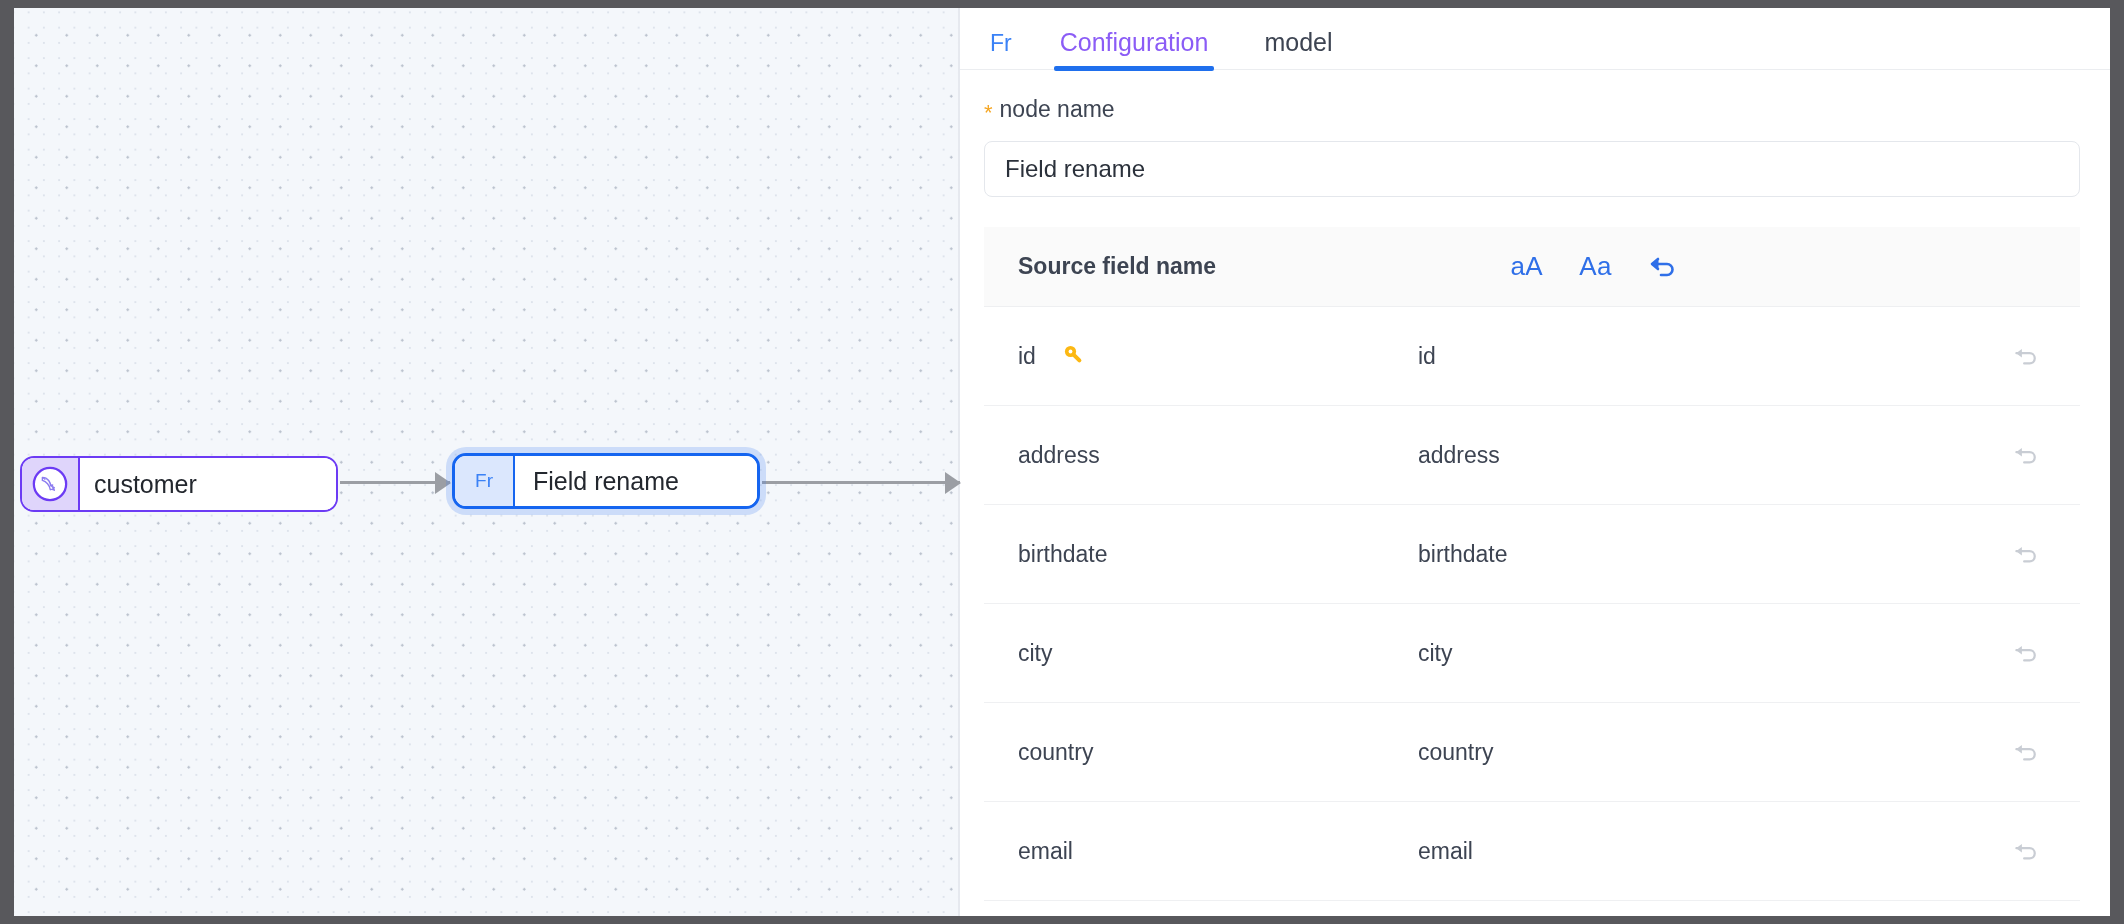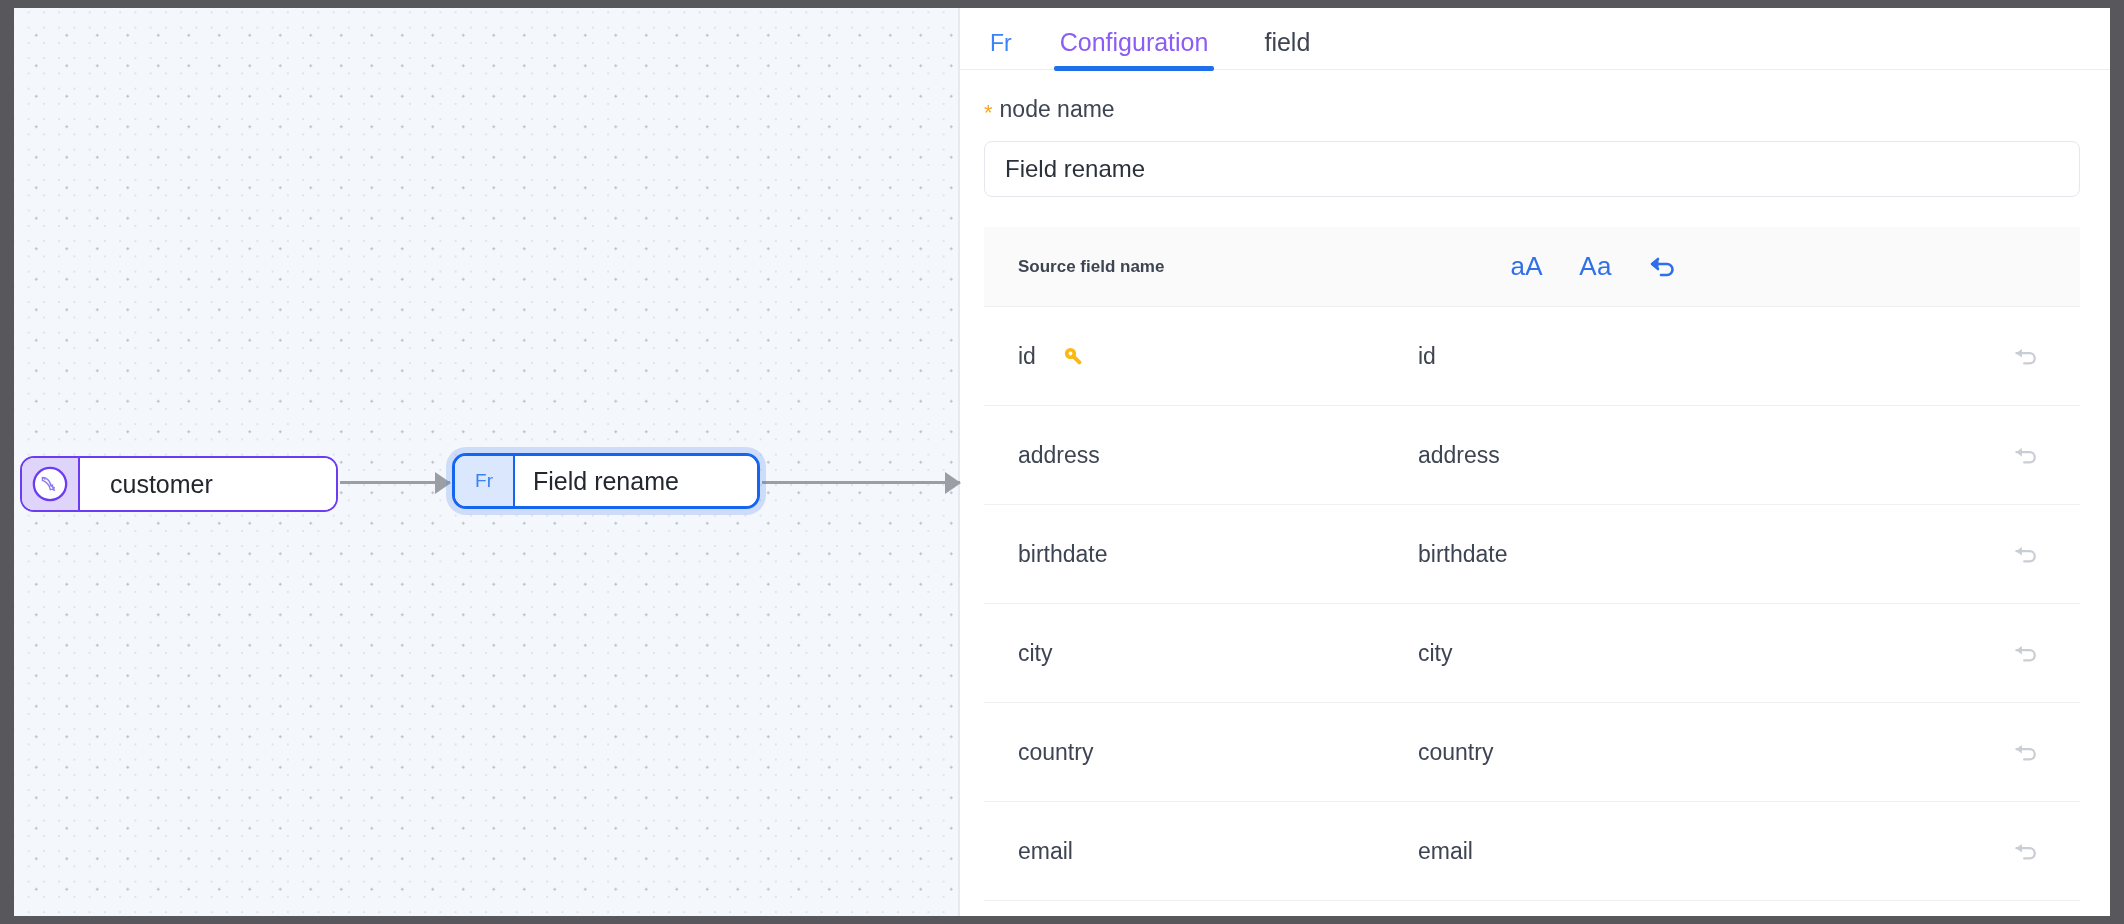--- a/index.html
+++ b/index.html
@@ -52,21 +52,21 @@
   }
   #node-customer .node-badge {
     width: 58px;
     background: #dfd5fb;
     display: flex; align-items: center; justify-content: center;
     border-right: 2px solid #6c3bf4;
   }
   #node-customer .node-label {
     flex: 1;
     display: flex; align-items: center;
-    padding-left: 30px;
+    padding-left: 14px;
     font-size: 25px;
     color: #23272e;
     background: #ffffff;
   }
 
   
   #node-rename {
     left: 438px; top: 445px;
     width: 308px;
     border: 3px solid #1565f0;
@@ -198,21 +198,21 @@
     height: 80px;
     background: #fafafa;
     padding: 0 0 0 34px;
     border-bottom: 1px solid #eeeff1;
   }
   .col-src   { flex: 0 0 400px; }
   .col-tgt   { flex: 1; }
   .col-act   { flex: 0 0 300px; display: flex; justify-content: flex-end; align-items: center; gap: 36px; padding-right: 40px; }
 
   .tbl-head .col-src, .tbl-head .col-tgt {
-    font-size: 17px;
+    font-size: 23px;
     font-weight: bold;
     color: #3d4452;
   }
   .case-btn {
     font-size: 26px;
     color: #2f6fe8;
     cursor: pointer;
     letter-spacing: 0.5px;
   }
   .head-undo { color: #2f6fe8; display: flex; align-items: center; cursor: pointer; }
@@ -222,21 +222,21 @@
     align-items: center;
     height: 99px;
     padding: 0 0 0 34px;
     border-bottom: 1px solid #eff0f2;
     background: #fff;
   }
   .tbl-row .col-src, .tbl-row .col-tgt {
     font-size: 23px;
     color: #3d4452;
     display: flex;
-    align-items: center;
+    align-items: flex-start;
     gap: 26px;
   }
   .row-undo { color: #c9cdd4; display: flex; align-items: center; cursor: pointer; }
   .key-icon { display: inline-flex; align-items: center; }
 </style>
 </head>
 <body>
 
 <div id="app">
 
@@ -265,21 +265,21 @@
       <div class="node-label">Field rename</div>
     </div>
 
   </div>
 
   <div id="panel">
 
     <div id="tabs">
       <div class="tab badge">Fr</div>
       <div class="tab active">Configuration</div>
-      <div class="tab">field</div>
+      <div class="tab">model</div>
     </div>
 
     <div id="panel-body">
 
       <div class="field-label">
         <span class="req-star">*</span>
         <span>node name</span>
       </div>
 
       <input id="node-name-input" type="text" value="Field rename" style="">

